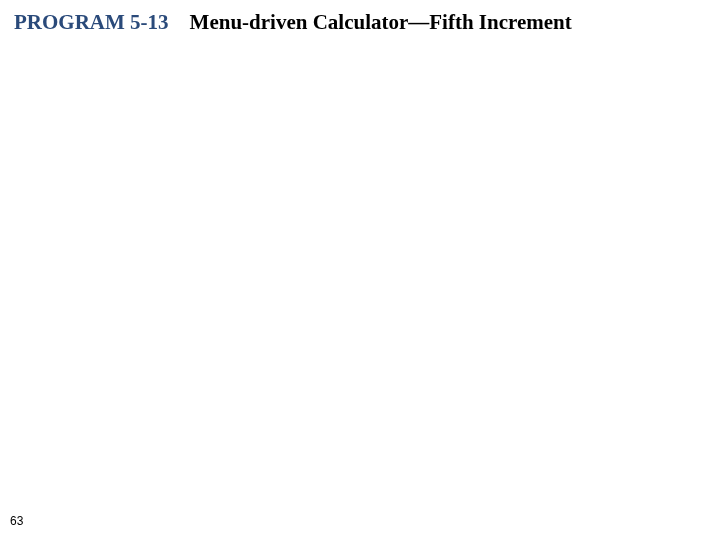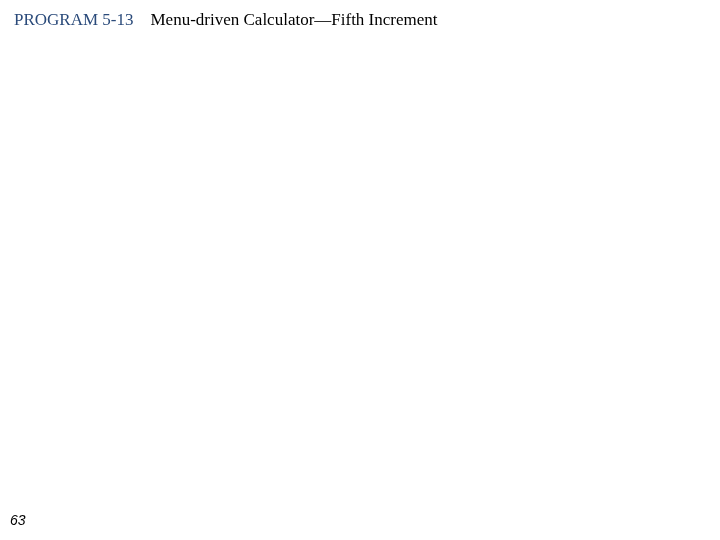--- a/index.html
+++ b/index.html
@@ -12,22 +12,22 @@
       height: 540px;
       background: #ffffff;
       font-family: "Times New Roman", Times, serif;
       position: relative;
       overflow: hidden;
     }
     .header {
       position: absolute;
       top: 10px;
       left: 14px;
-      font-size: 17px;
-      font-weight: normal;
+      font-size: 21px;
+      font-weight: bold;
       white-space: nowrap;
     }
     .program-label {
       color: #2a4a7a;
     }
     .program-title {
       color: #000000;
     }
     .footer {
       position: absolute;
@@ -36,23 +36,22 @@
       width: 100%;
       padding: 0 14px 0 10px;
       display: flex;
       justify-content: space-between;
       align-items: baseline;
       font-family: Arial, Helvetica, sans-serif;
       font-size: 10px;
       color: #000000;
     }
     .page-number {
-      font-size: 14px;
+      font-size: 12px;
       margin-right: 33px;
-      font-style: italic;
     }
   </style>
 </head>
 <body>
 
 <div class="header">
   <span class="program-label">PROGRAM 5-13</span>
   <span>&nbsp;&nbsp;</span>
   <span class="program-title">Menu-driven Calculator—Fifth Increment</span>
 </div>

